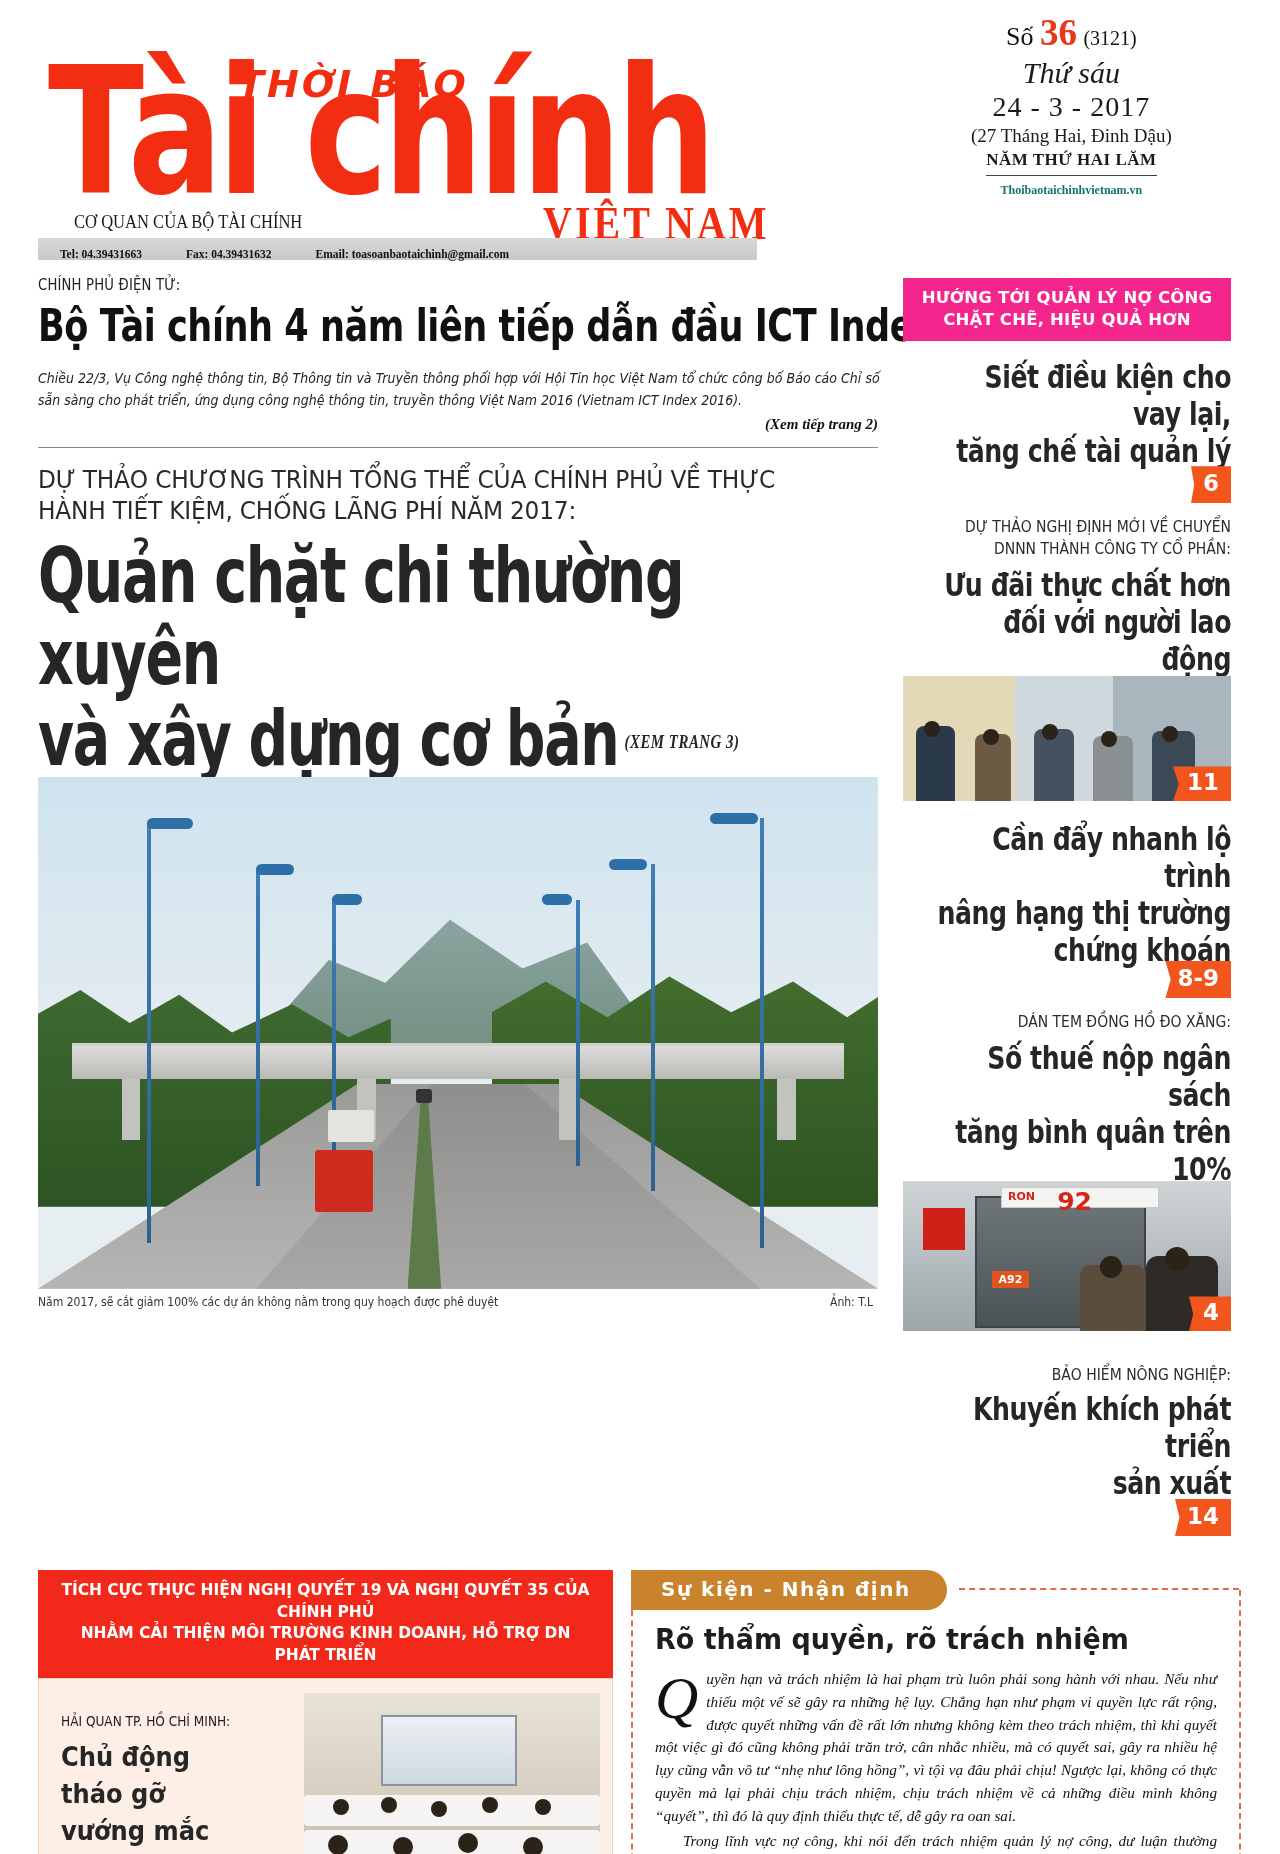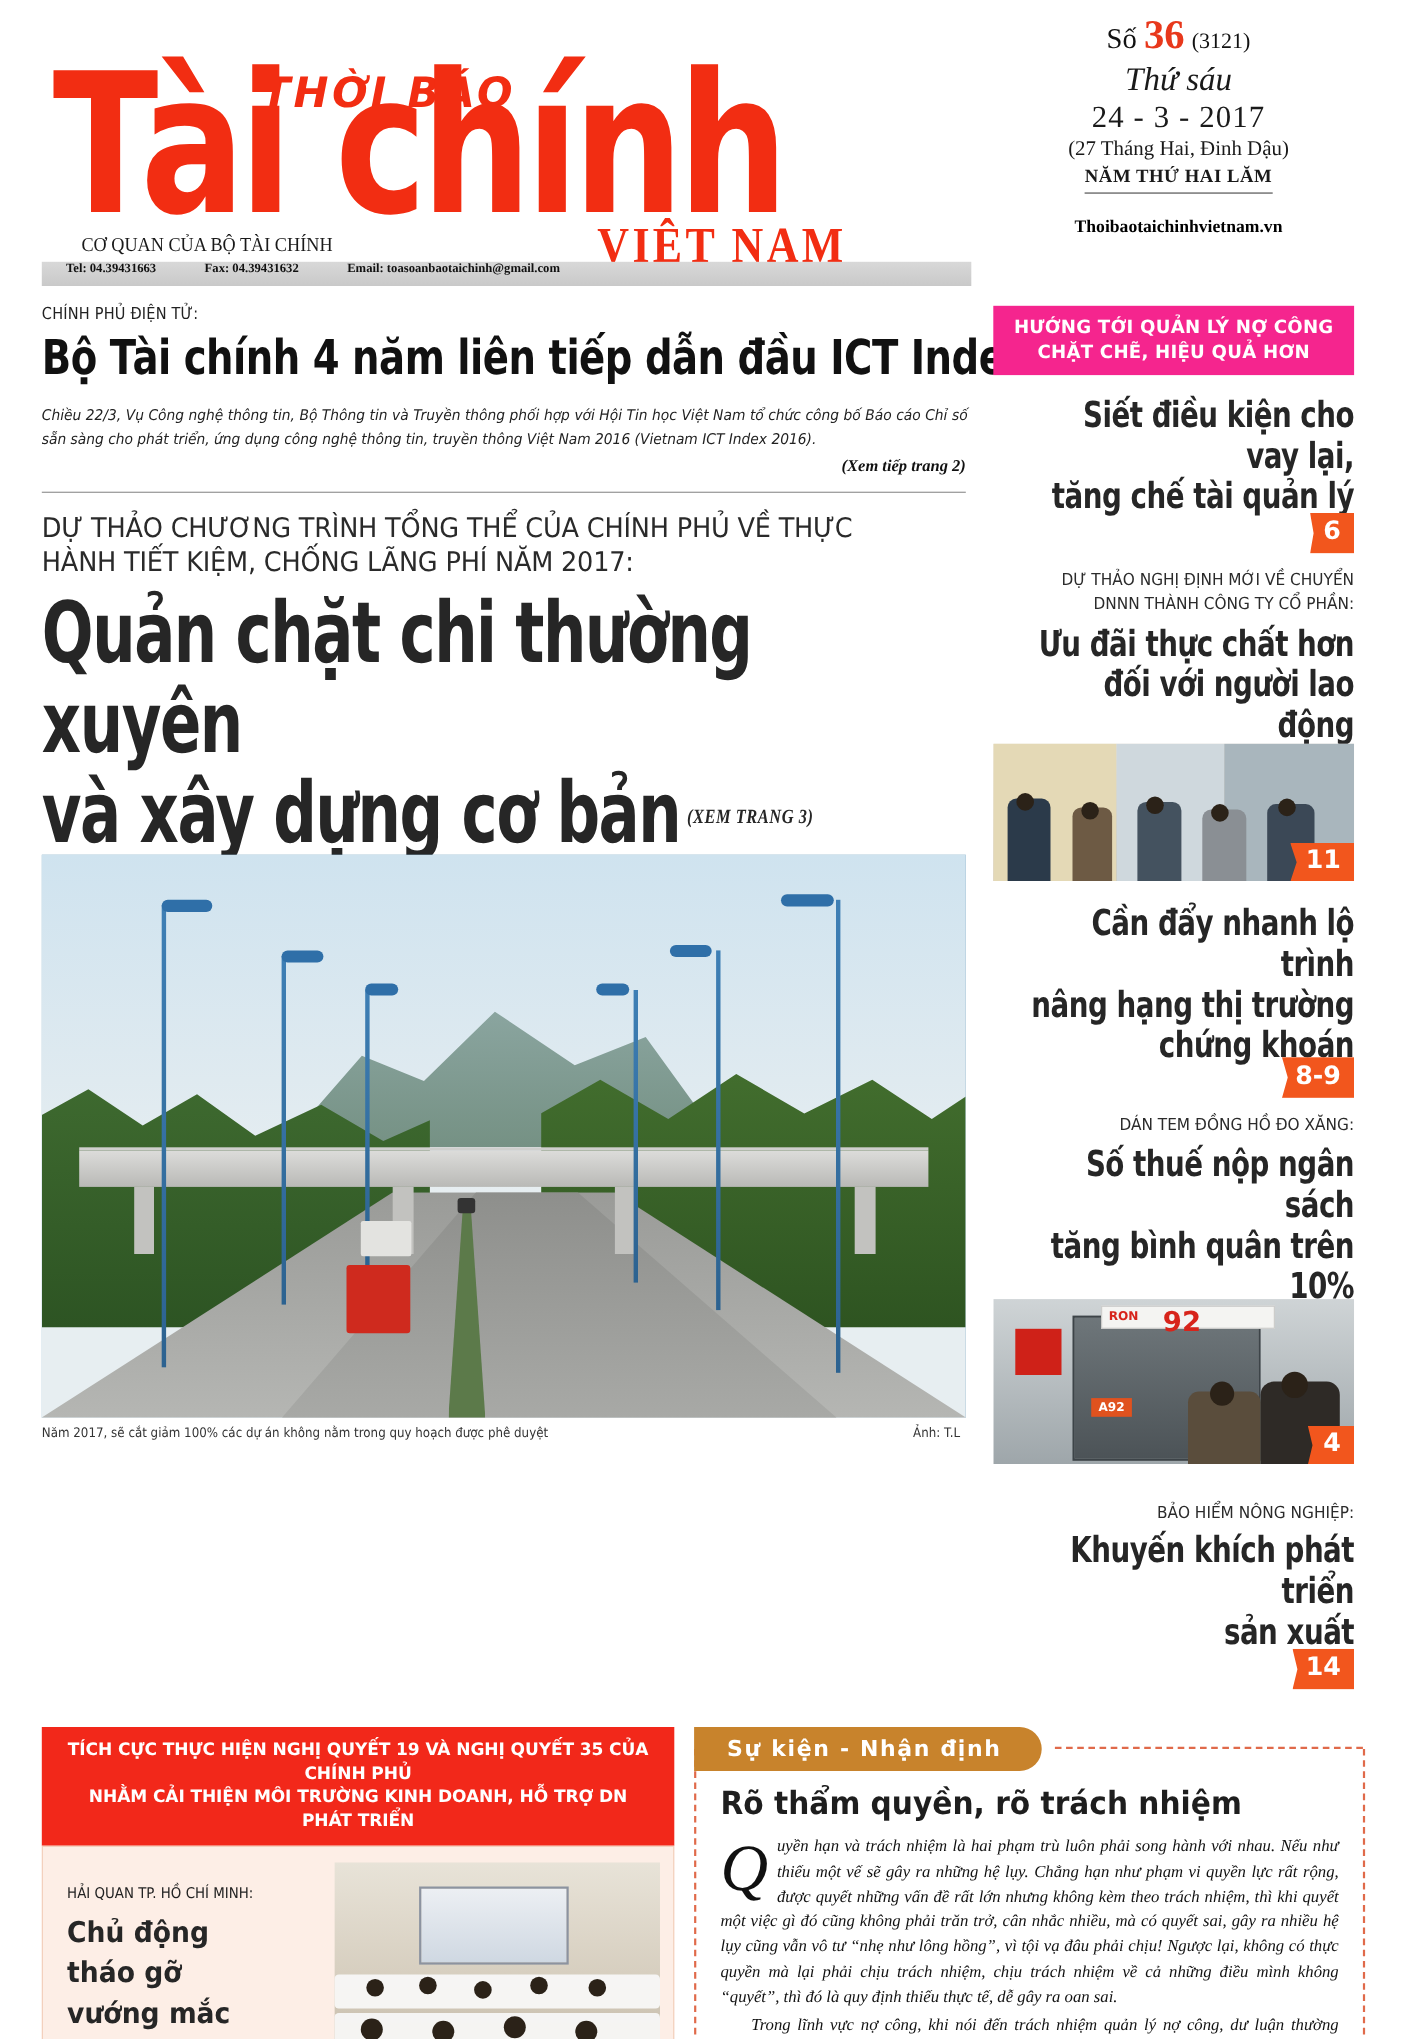--- a/index.html
+++ b/index.html
@@ -54,28 +54,28 @@
   .issue-line .par { font-size: 20px; }
   .issue-day { font-size: 30px; font-style: italic; margin-top: 2px; }
   .issue-date { font-size: 28px; margin-top: 1px; letter-spacing: 1px; }
   .issue-lunar { font-size: 19px; margin-top: 2px; }
   .issue-year {
     font-size: 17px; font-weight: bold; letter-spacing: 0.5px;
     margin-top: 3px; padding-bottom: 5px;
     border-bottom: 1.5px solid #444; display: inline-block;
   }
   .issue-web {
-    font-size: 16px; font-weight: bold; color: #000000;
-    margin-top: 22px; font-family: "Liberation Serif", serif;
+    font-size: 12px; font-weight: bold; color: #0f766e;
+    margin-top: 7px; font-family: "Liberation Serif", serif;
   }
 
   .contact-bar {
-    position: absolute; left: 38px; top: 238px; width: 845px; height: 22px;
+    position: absolute; left: 38px; top: 238px; width: 719px; height: 22px;
     background: linear-gradient(to bottom, #d8d8d8, #c9c9c9);
-    display: flex; align-items: flex-start; gap: 44px;
+    display: flex; align-items: flex-end; gap: 44px;
     padding-left: 22px;
     font-family: "Liberation Serif", serif;
     font-weight: bold; font-size: 11.5px; color: #111;
   }
 
   
   .body-grid { display: flex; gap: 25px; margin-top: 24px; }
   .col-main { width: 840px; }
   .col-side { width: 328px; position: relative; }
 

